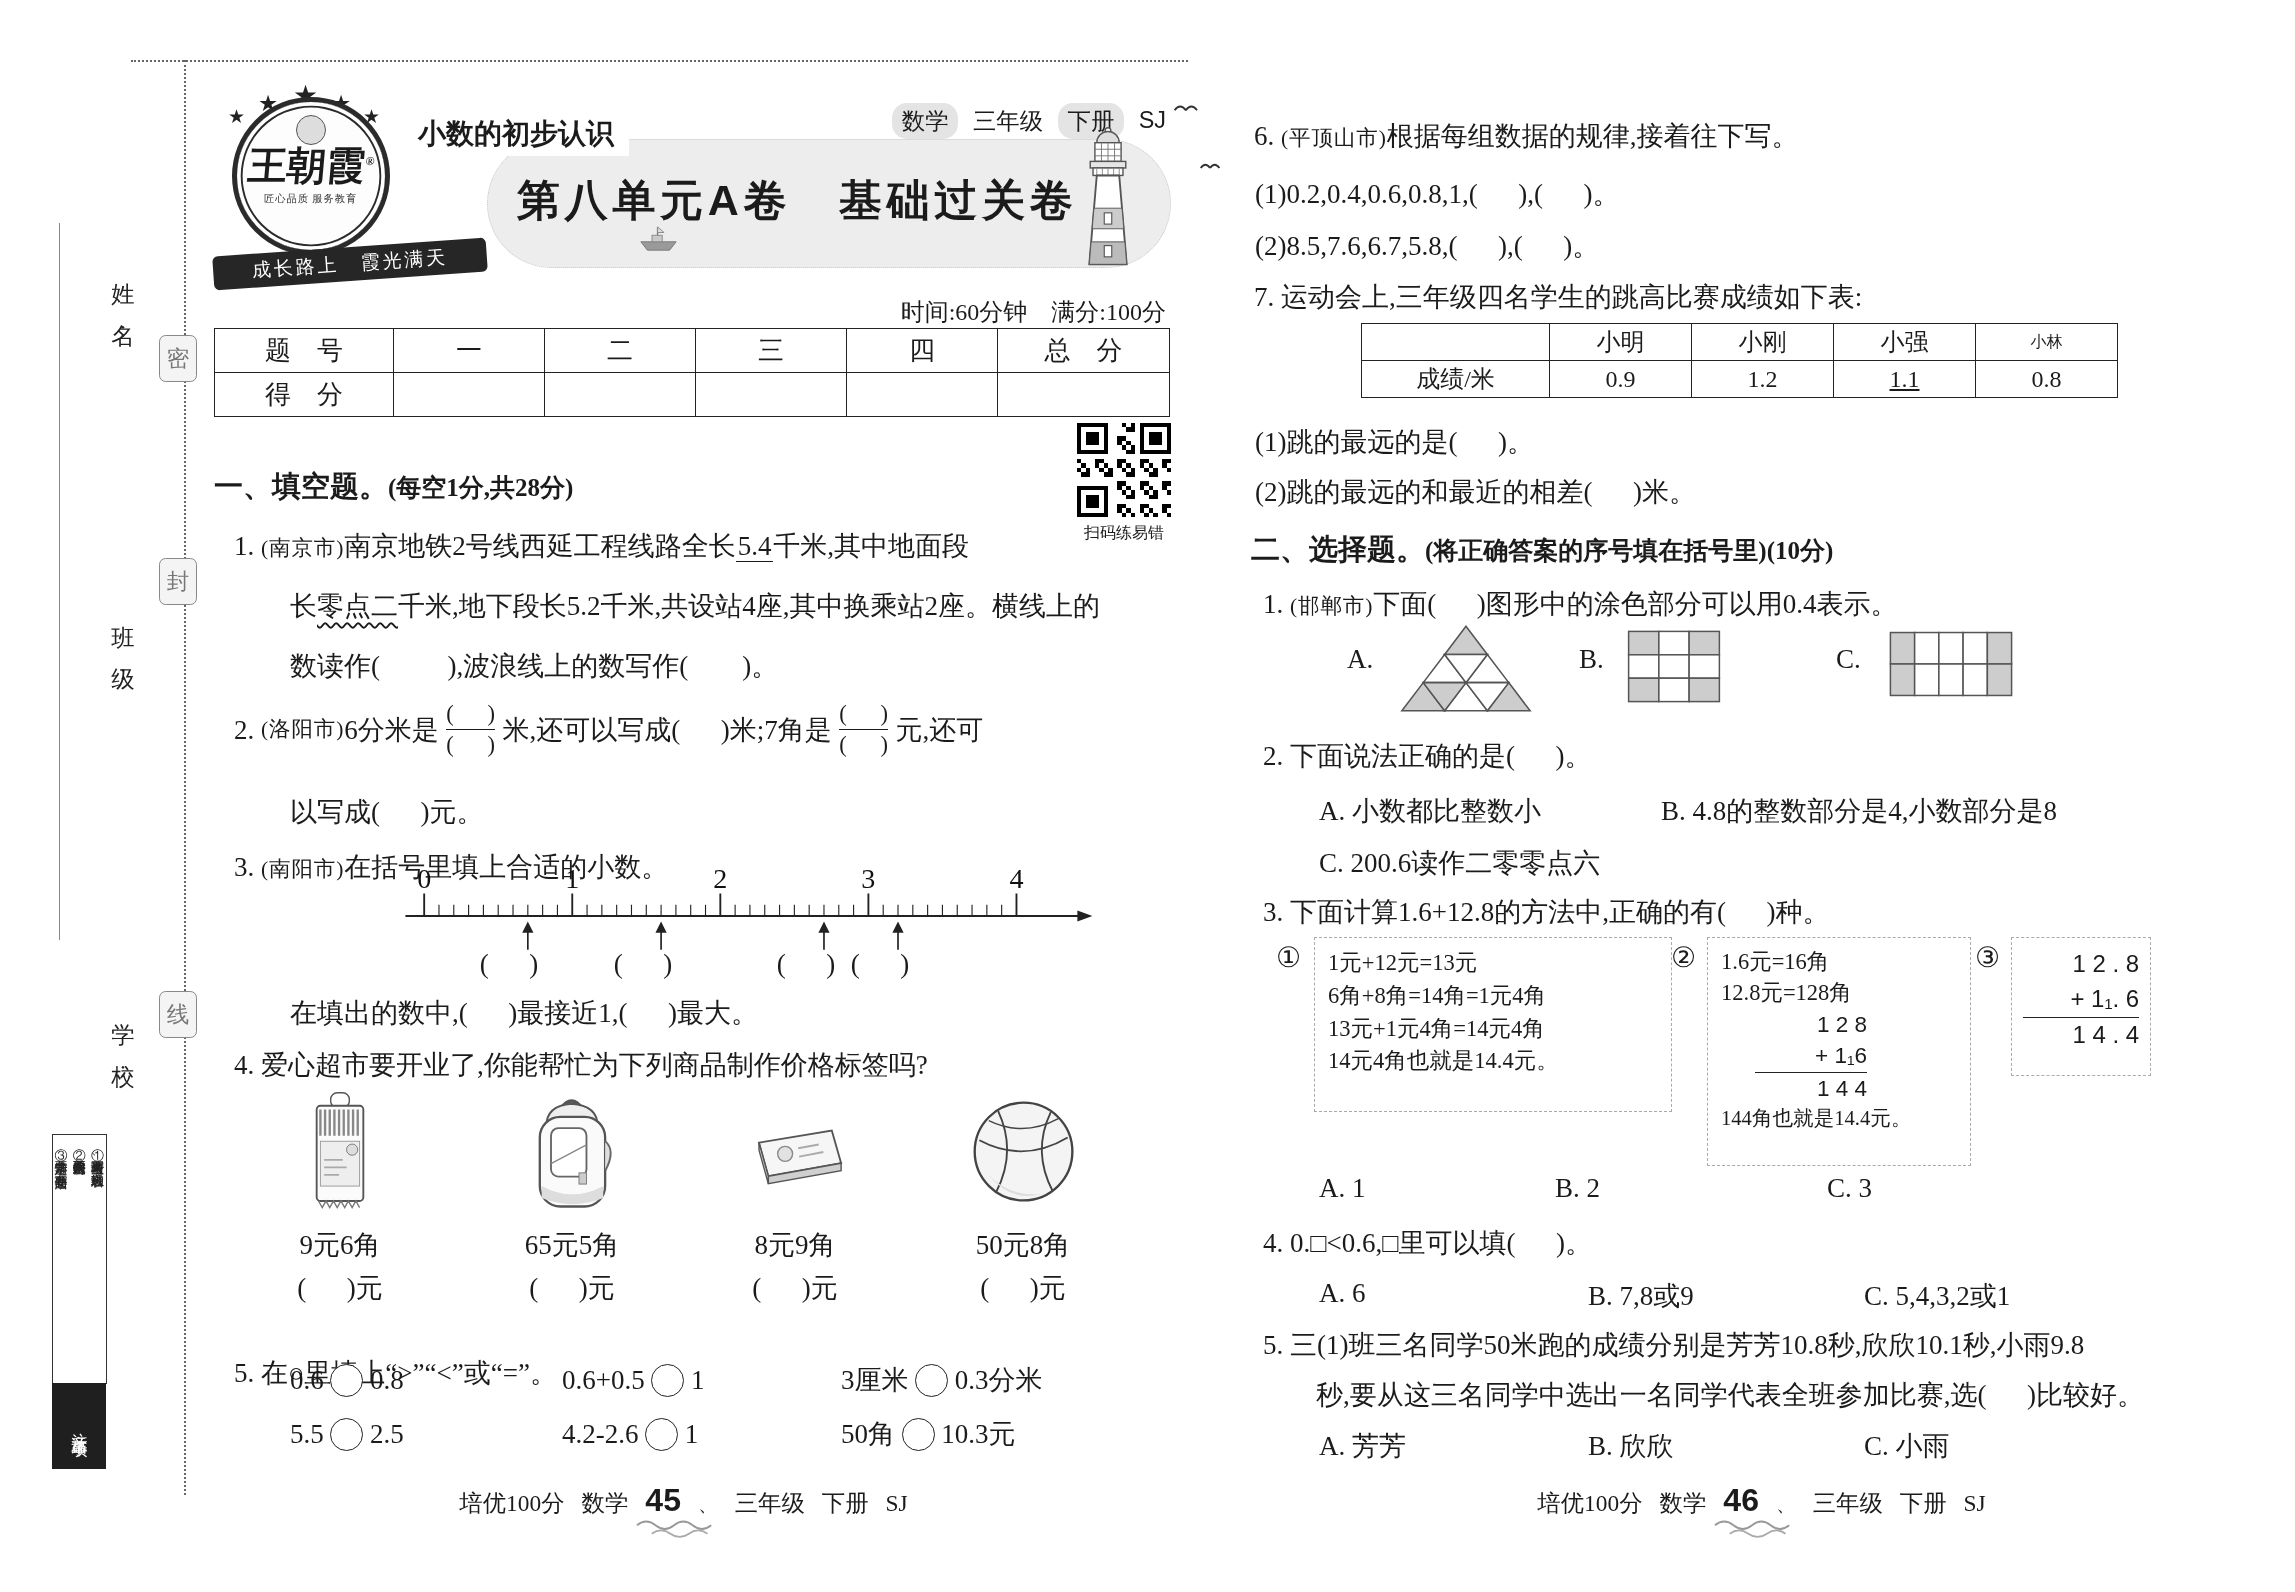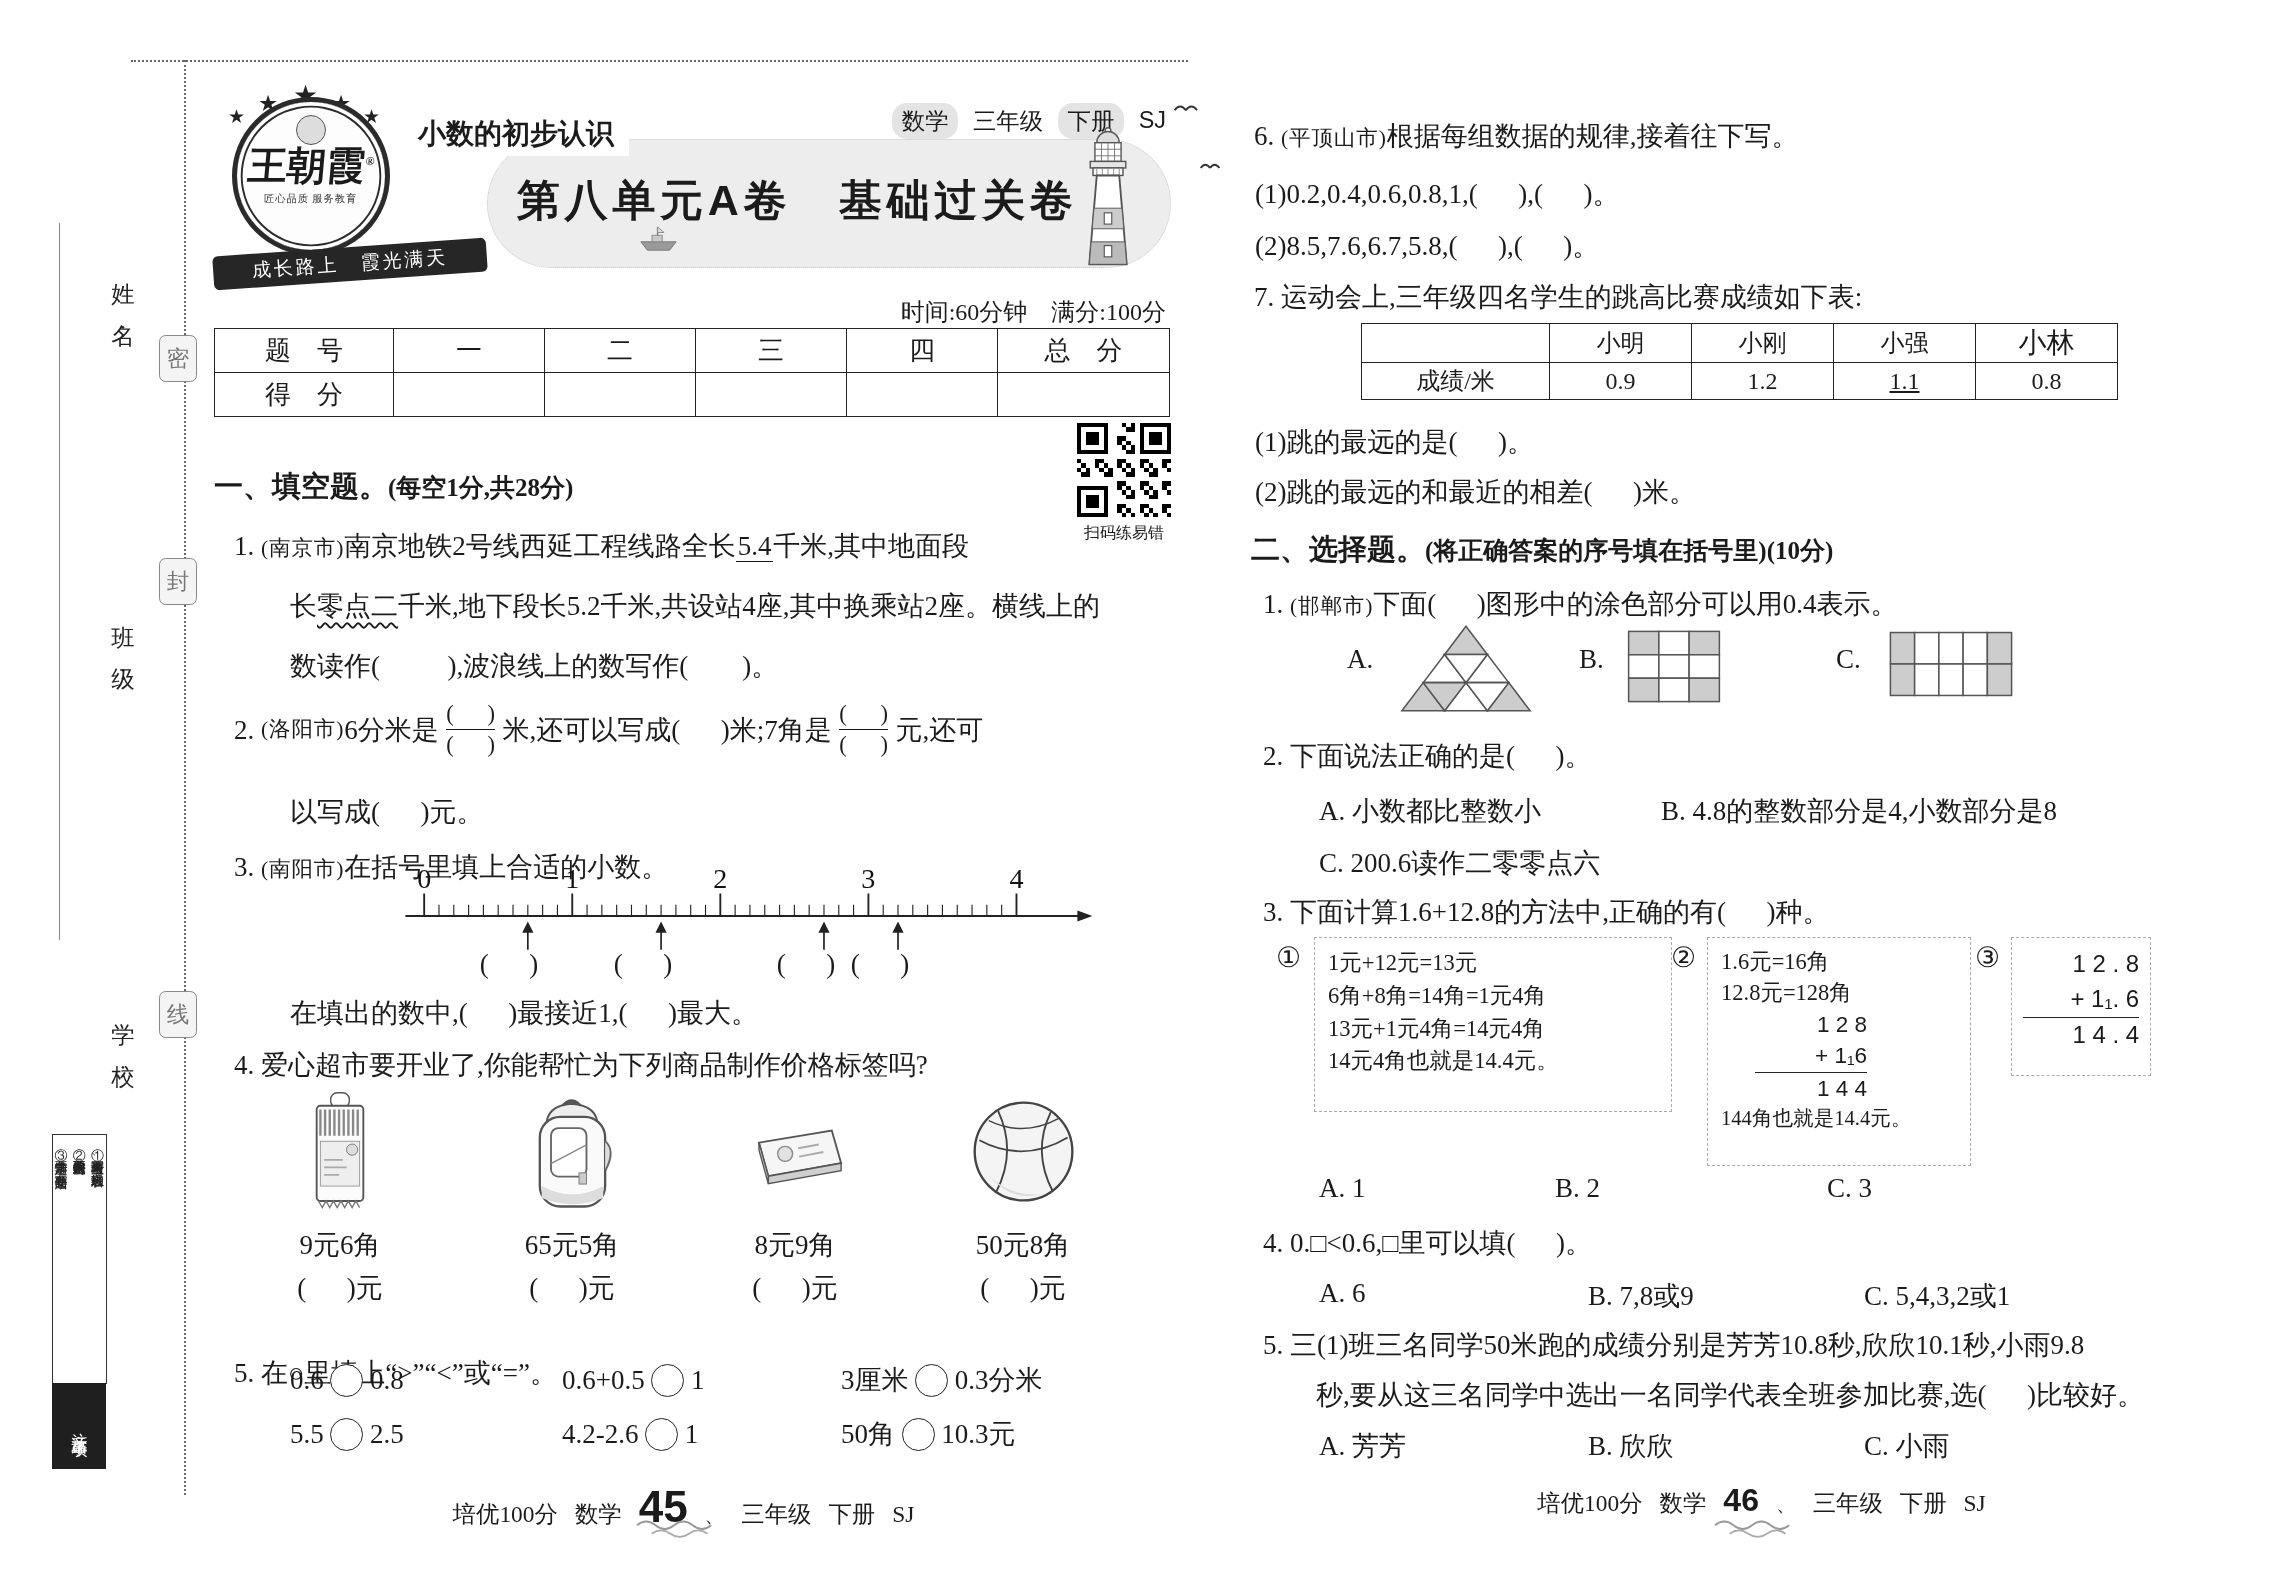--- a/index.html
+++ b/index.html
@@ -403,21 +403,21 @@
   <div class="abs qtext" style="left:562px;top:1418px;">
     <span>4.2-2.6</span><span class="cmp"></span><span>1</span>
   </div>
   <div class="abs qtext" style="left:841px;top:1418px;">
     <span>50角</span><span class="cmp"></span><span>10.3元</span>
   </div>
 
   <div class="abs" style="left:440px;top:1482px;width:487px;display:flex;justify-content:center;align-items:baseline;gap:17px;font-size:23.4px;">
     <span>培优100分</span>
     <span>数学</span>
-    <span class="sans" style="font-size:44px;font-weight:bold;">45</span>
+    <span class="sans" style="font-size:32px;font-weight:bold;">45</span>
     <span style="font-size:19.7px;">、</span>
     <span>三年级</span>
     <span>下册</span>
     <span>SJ</span>
   </div>
   <svg class="abs" style="left:633px;top:1516px;" width="84" height="26" viewBox="0 0 90 28">
     <path d="M4 10 Q14 2 24 10 T44 10 T64 10 T84 10" stroke="#999" fill="none" stroke-width="2"></path>
     <path d="M20 19 Q30 12 40 19 T60 19 T80 19" stroke="#aaa" fill="none" stroke-width="2"></path>
   </svg>
 
@@ -432,21 +432,21 @@
     <span>7.</span>
     <span>运动会上,三年级四名学生的跳高比赛成绩如下表:</span>
   </div>
   <table class="score abs" style="left:1361px;top:323px;">
     <tbody>
         <tr style="height:37px;">
       <td style="width:187px;font-size:24px;"></td>
       <td style="width:141px;font-size:24px;">小明</td>
       <td style="width:141px;font-size:24px;">小刚</td>
       <td style="width:141px;font-size:24px;">小强</td>
-      <td style="width:141px;font-size:28px;">小林</td>
+      <td style="width:141px;font-size:16px;">小林</td>
     </tr>
     <tr style="height:37px;">
       <td style="font-size:24px;">成绩/米</td>
       <td style="font-size:24px;">0.9</td>
       <td style="font-size:24px;">1.2</td>
       <td style="font-size:24px;text-decoration:underline;">1.1</td>
       <td style="font-size:24px;">0.8</td>
     </tr>
   </tbody>
     </table>

